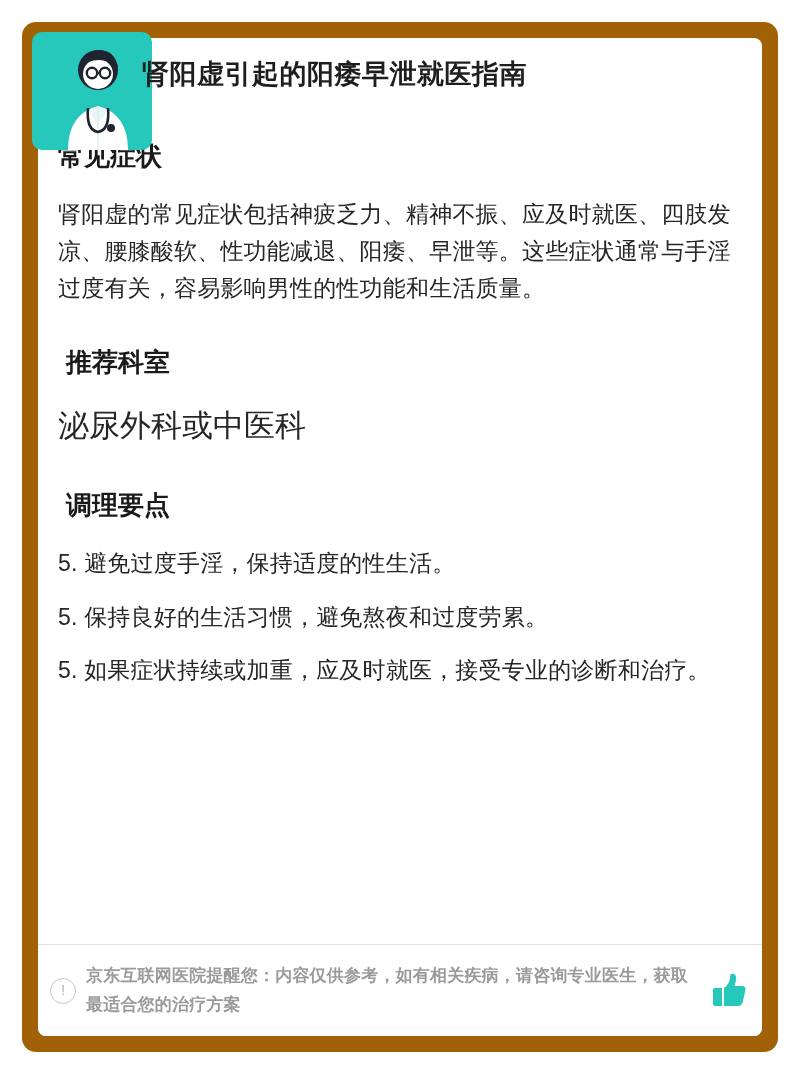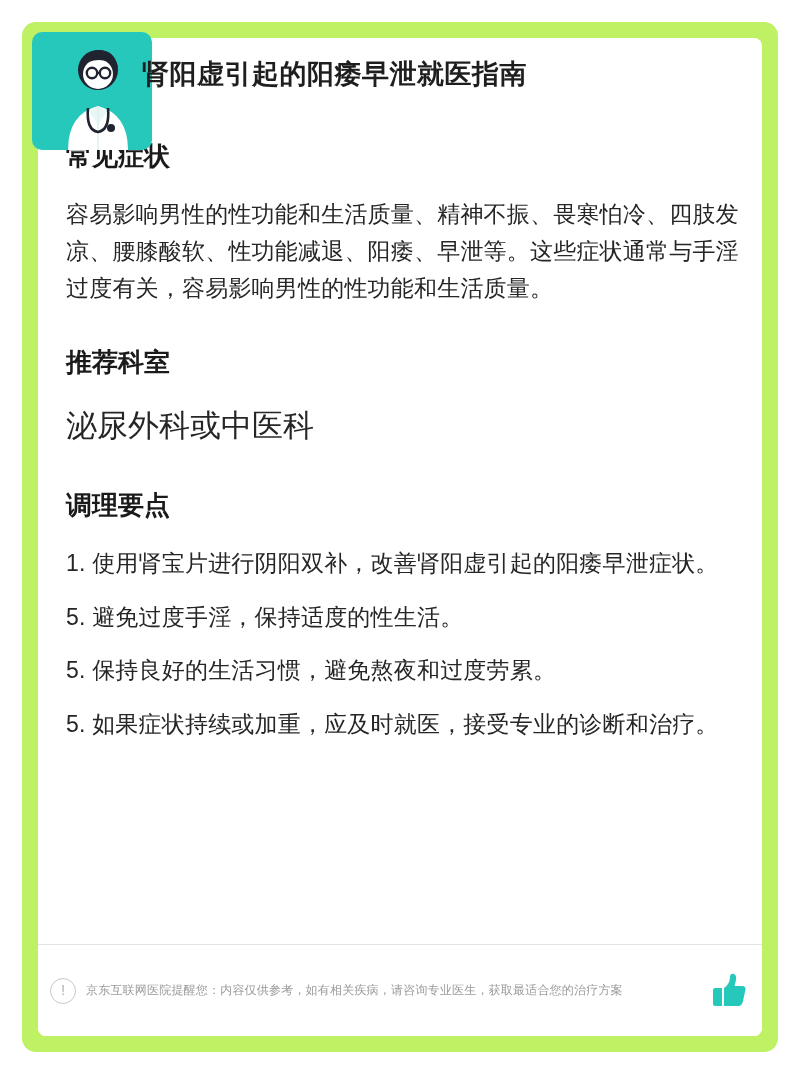--- a/index.html
+++ b/index.html
@@ -11,21 +11,21 @@
     width: 800px;
     height: 1077px;
     font-family: "Liberation Sans", sans-serif;
     -webkit-font-smoothing: antialiased;
   }
   .card {
     position: relative;
     width: 756px;
     min-height: 1030px;
     margin: 22px auto;
-    background: #bef264;
+    background: #a16207;
     border-radius: 14px;
     box-sizing: border-box;
     padding: 0;
     overflow: hidden;
   }
   .inner {
     position: absolute;
     left: 16px;
     top: 16px;
     right: 16px;
@@ -52,33 +52,34 @@
   .title {
     font-size: 27px;
     font-weight: bold;
     color: #1e1e1e;
     letter-spacing: 0.5px;
     line-height: 1.2;
     white-space: nowrap;
   }
   .content {
     position: absolute;
-    left: 44px;
+    left: 36px;
     right: 36px;
     top: 118px;
   }
   h2.section {
     font-size: 26px;
     font-weight: bold;
     color: #1a1a1a;
     margin: 0 0 22px 0;
     line-height: 1.3;
   }
   h2.section.tight {
     margin-top: 38px;
+    margin-left: 8px;
   }
   p.body {
     font-size: 23px;
     color: #262626;
     line-height: 1.62;
     margin: 0 0 8px 0;
     letter-spacing: 0.2px;
   }
   p.plain {
     font-size: 31px;
@@ -119,24 +120,25 @@
     border-radius: 50%;
     border: 1.5px solid #c8c8c8;
     color: #b5b5b5;
     font-size: 15px;
     line-height: 22px;
     text-align: center;
     margin-right: 10px;
   }
   .footer-text {
     flex: 1 1 auto;
-    font-size: 12px;
+    font-size: 17px;
     color: #9a9a9a;
     line-height: 1.65;
     letter-spacing: 0.2px;
+    font-weight: bold;
   }
   .thumb {
     flex: 0 0 auto;
     width: 46px;
     height: 46px;
     margin-left: 8px;
   }
 </style>
 </head>
 <body>
@@ -164,28 +166,27 @@
     <circle cx="79" cy="96" r="4" fill="#1f2430"></circle>
   </svg>
 
   <div class="title-row">
     <div class="title">肾阳虚引起的阳痿早泄就医指南</div>
   </div>
 
   <div class="content">
 
     <h2 class="section">常见症状</h2>
-    <p class="body">容易影响男性的性功能和生活质量、精神不振、畏寒怕冷、四肢发凉、腰膝酸软、性功能减退、阳痿、早泄等。这些症状通常与手淫过度有关，容易影响男性的性功能和生活质量。</p>
+    <p class="body">肾阳虚的常见症状包括神疲乏力、精神不振、应及时就医、四肢发凉、腰膝酸软、性功能减退、阳痿、早泄等。这些症状通常与手淫过度有关，容易影响男性的性功能和生活质量。</p>
 
     <h2 class="section tight">推荐科室</h2>
     <p class="plain">泌尿外科或中医科</p>
 
     <h2 class="section tight">调理要点</h2>
     <ol class="points">
-      <li>1. 使用肾宝片进行阴阳双补，改善肾阳虚引起的阳痿早泄症状。</li>
       <li>5. 避免过度手淫，保持适度的性生活。</li>
       <li>5. 保持良好的生活习惯，避免熬夜和过度劳累。</li>
       <li>5. 如果症状持续或加重，应及时就医，接受专业的诊断和治疗。</li>
     </ol>
   </div>
 
   <div class="footer">
     <div class="footer-icon">!</div>
     <div class="footer-text">京东互联网医院提醒您：内容仅供参考，如有相关疾病，请咨询专业医生，获取最适合您的治疗方案</div>
     <svg class="thumb" viewBox="0 0 46 46" xmlns="http://www.w3.org/2000/svg">

